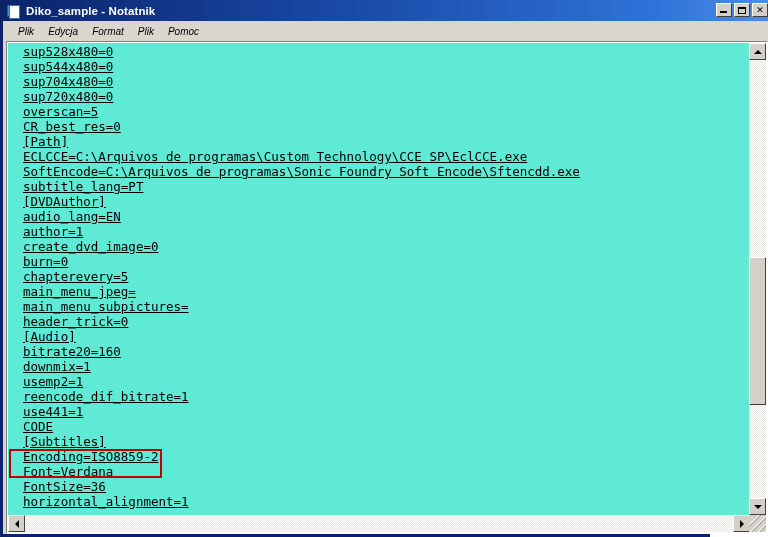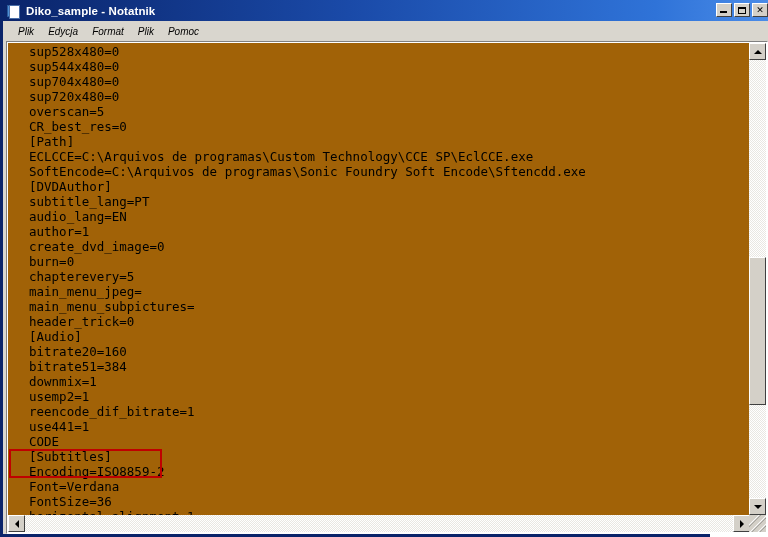--- a/index.html
+++ b/index.html
@@ -159,23 +159,24 @@
     border-bottom: 1px solid #ffffff;
     background: #ffffff;
   }
   .textarea {
     position: absolute;
     left: 1px;
     top: 1px;
     width: 742px;
     height: 472px;
     overflow: hidden;
-    background: #a16207;
-    box-sizing: border-box;
-    padding: 1px 0 0 21px;
+    background: #5eead4;
+    box-sizing: border-box;
+    padding: 1px 0 0 15px;
+    text-decoration: underline;
   }
   .line {
     font-family: "DejaVu Sans Mono", monospace;
     font-size: 12.5px;
     line-height: 15px;
     height: 15px;
     color: #000000;
     white-space: pre;
     letter-spacing: 0px;
   }
@@ -316,33 +317,32 @@
         <div class="red-box" style="top: 406px; height: 29px; border-color: rgb(192, 0, 0);"></div>
       <div class="line">sup528x480=0</div>
           <div class="line">sup544x480=0</div>
           <div class="line">sup704x480=0</div>
           <div class="line">sup720x480=0</div>
           <div class="line">overscan=5</div>
           <div class="line">CR_best_res=0</div>
           <div class="line">[Path]</div>
           <div class="line">ECLCCE=C:\Arquivos de programas\Custom Technology\CCE SP\EclCCE.exe</div>
           <div class="line">SoftEncode=C:\Arquivos de programas\Sonic Foundry Soft Encode\Sftencdd.exe</div>
+          <div class="line">subtitle_lang=PT</div>
           <div class="line">[DVDAuthor]</div>
-          <div class="line">subtitle_lang=PT</div>
           <div class="line">audio_lang=EN</div>
           <div class="line">author=1</div>
           <div class="line">create_dvd_image=0</div>
           <div class="line">burn=0</div>
           <div class="line">chapterevery=5</div>
           <div class="line">main_menu_jpeg=</div>
           <div class="line">main_menu_subpictures=</div>
           <div class="line">header_trick=0</div>
           <div class="line">[Audio]</div>
           <div class="line">bitrate20=160</div>
-          <div class="line">bitrate51=384</div>
           <div class="line">downmix=1</div>
           <div class="line">usemp2=1</div>
           <div class="line">reencode_dif_bitrate=1</div>
           <div class="line">use441=1</div>
           <div class="line">CODE</div>
           <div class="line">[Subtitles]</div>
           <div class="line">Encoding=ISO8859-2</div>
           <div class="line">Font=Verdana</div>
           <div class="line">FontSize=36</div>
           <div class="line">horizontal_alignment=1</div>

